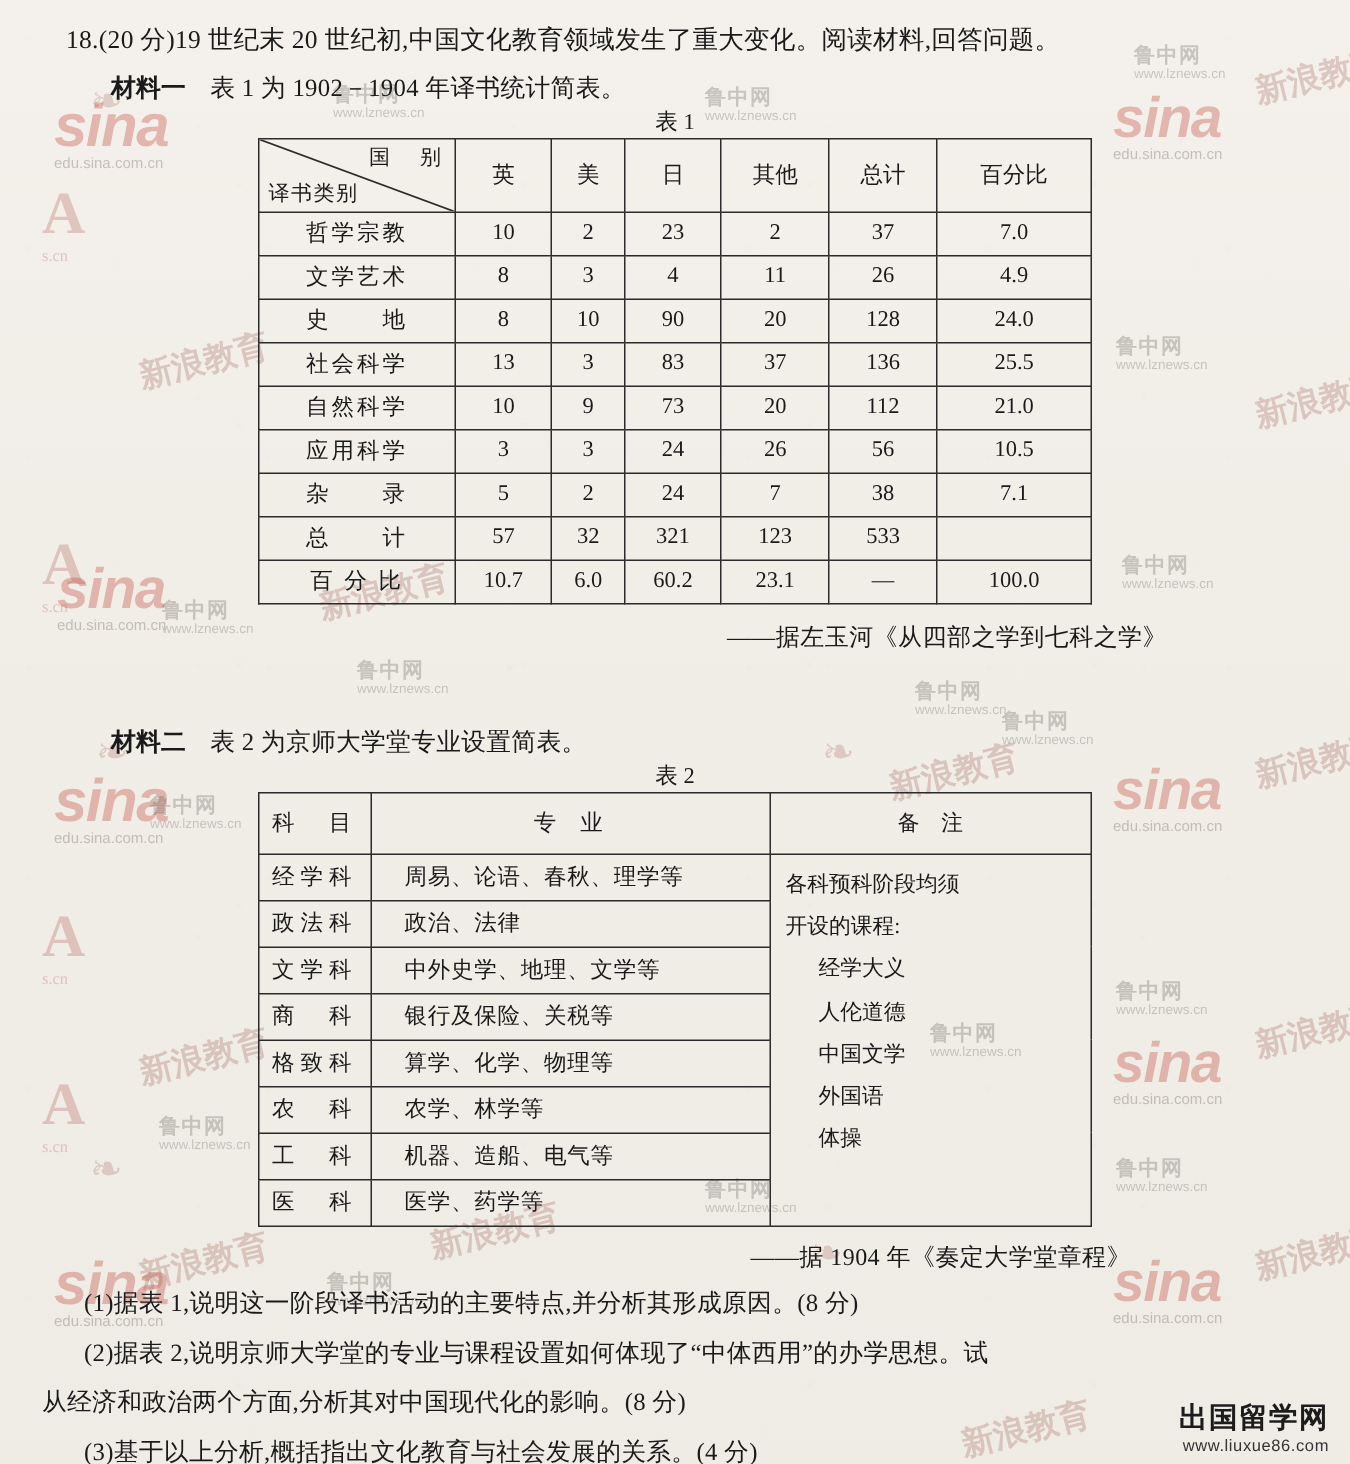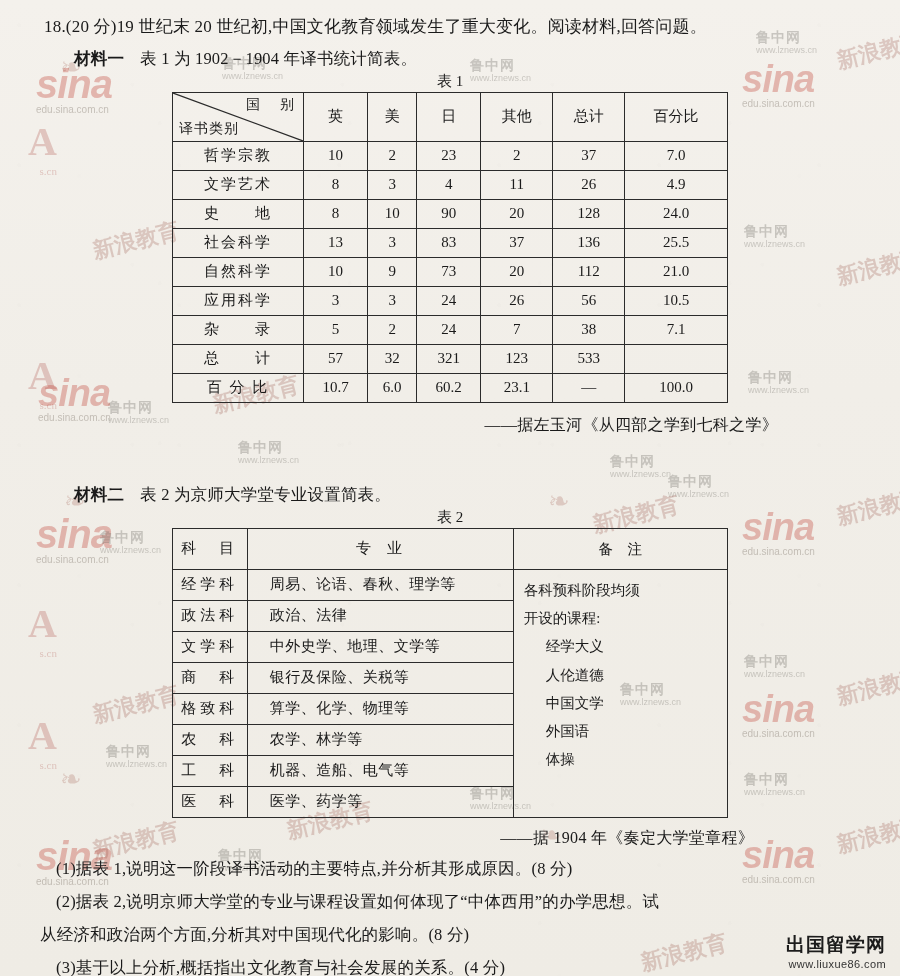--- a/index.html
+++ b/index.html
@@ -90,21 +90,20 @@
   .wm-A {
     font-family: "Liberation Serif", serif;
     font-weight: bold;
     color: rgba(170, 70, 60, 0.26);
     font-size: 40px;
   }
   .wm-A .sub {
     display: block;
     font-size: 11px;
     font-weight: normal;
-    text-align: right;
   }
   .wm-leaf {
     color: rgba(150, 75, 60, 0.22);
     font-size: 26px;
   }
 
   
   .q-head {
     font-size: 17px;
     line-height: 1.5;
@@ -539,20 +538,20 @@
       <td class="c-sub">医　科</td>
       <td class="c-major">医学、药学等</td>
     </tr>
   </tbody>
     </table>
 
   <div class="source2">——据 1904 年《奏定大学堂章程》</div>
 
   <div class="subq">(1)据表 1,说明这一阶段译书活动的主要特点,并分析其形成原因。(8 分)</div>
   <div class="subq">(2)据表 2,说明京师大学堂的专业与课程设置如何体现了“中体西用”的办学思想。试</div>
-  <div class="subq cont" style="margin-left:14px;">从经济和政治两个方面,分析其对中国现代化的影响。(8 分)</div>
+  <div class="subq cont" style="margin-left:2px;">从经济和政治两个方面,分析其对中国现代化的影响。(8 分)</div>
   <div class="subq">(3)基于以上分析,概括指出文化教育与社会发展的关系。(4 分)</div>
 </div>
 
 <div class="footer-brand">
   <div class="fb-main">出国留学网</div>
   <div class="fb-sub">www.liuxue86.com</div>
 </div>
 
 </body></html>

